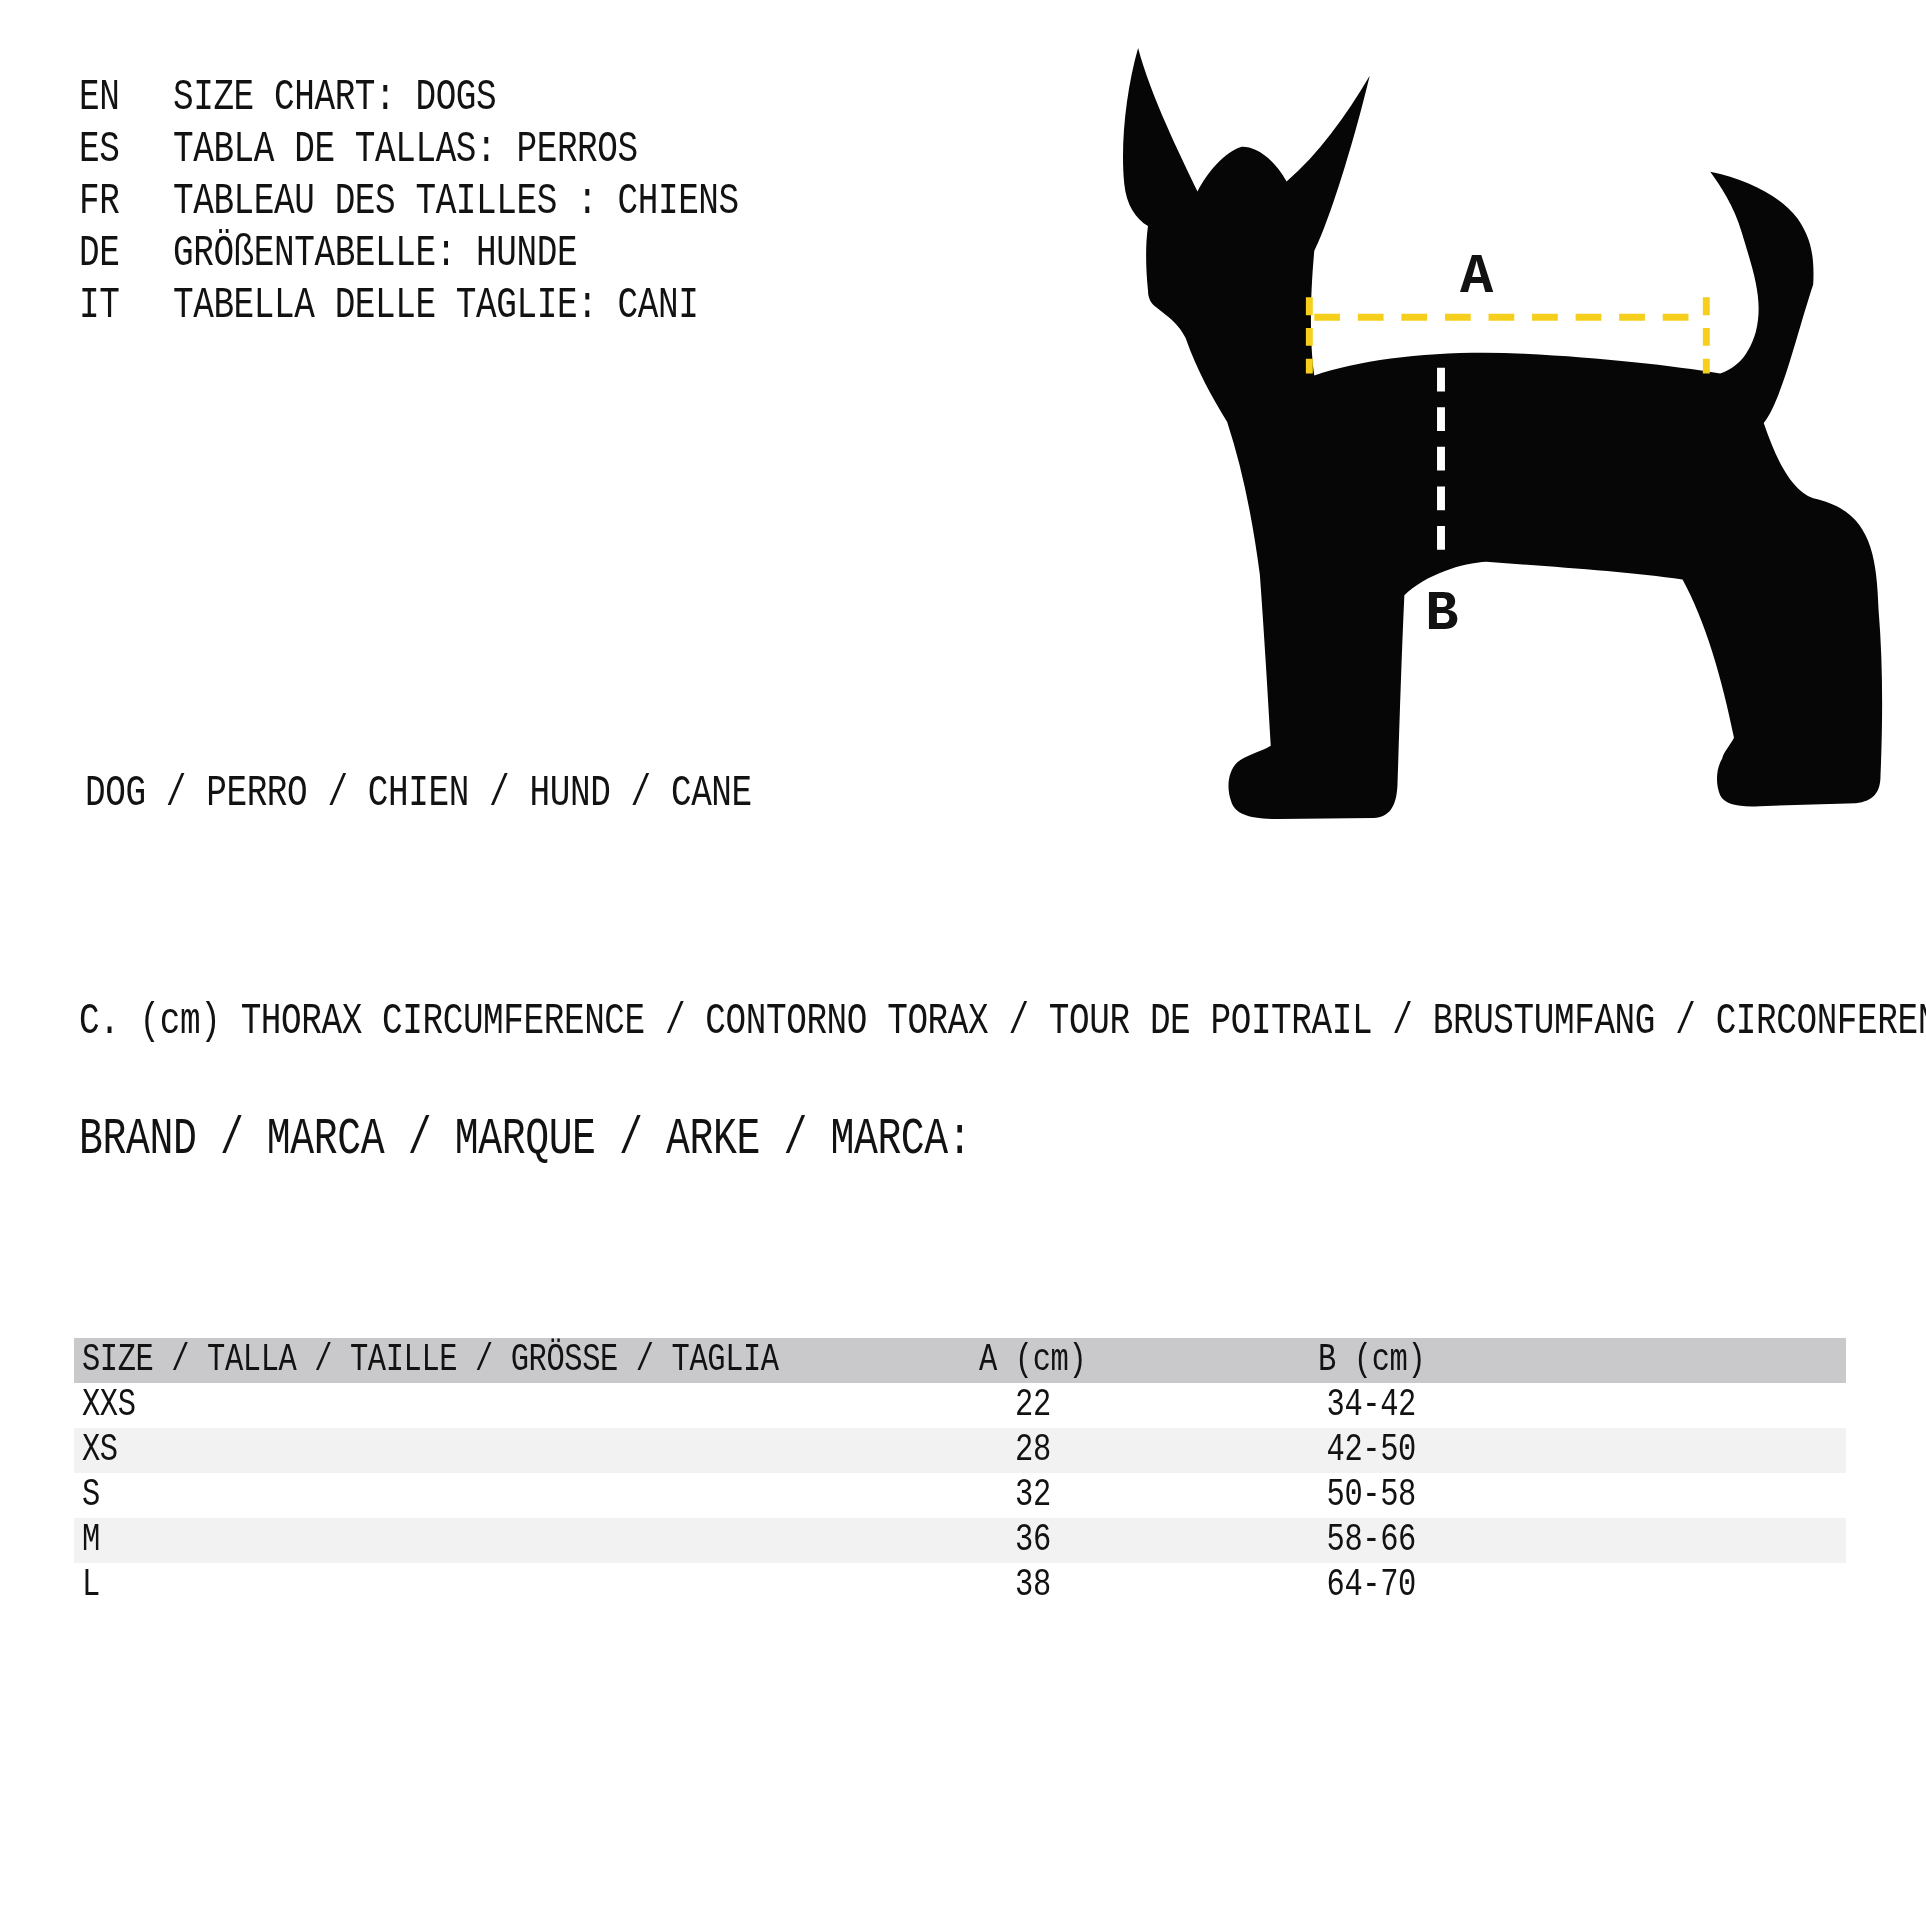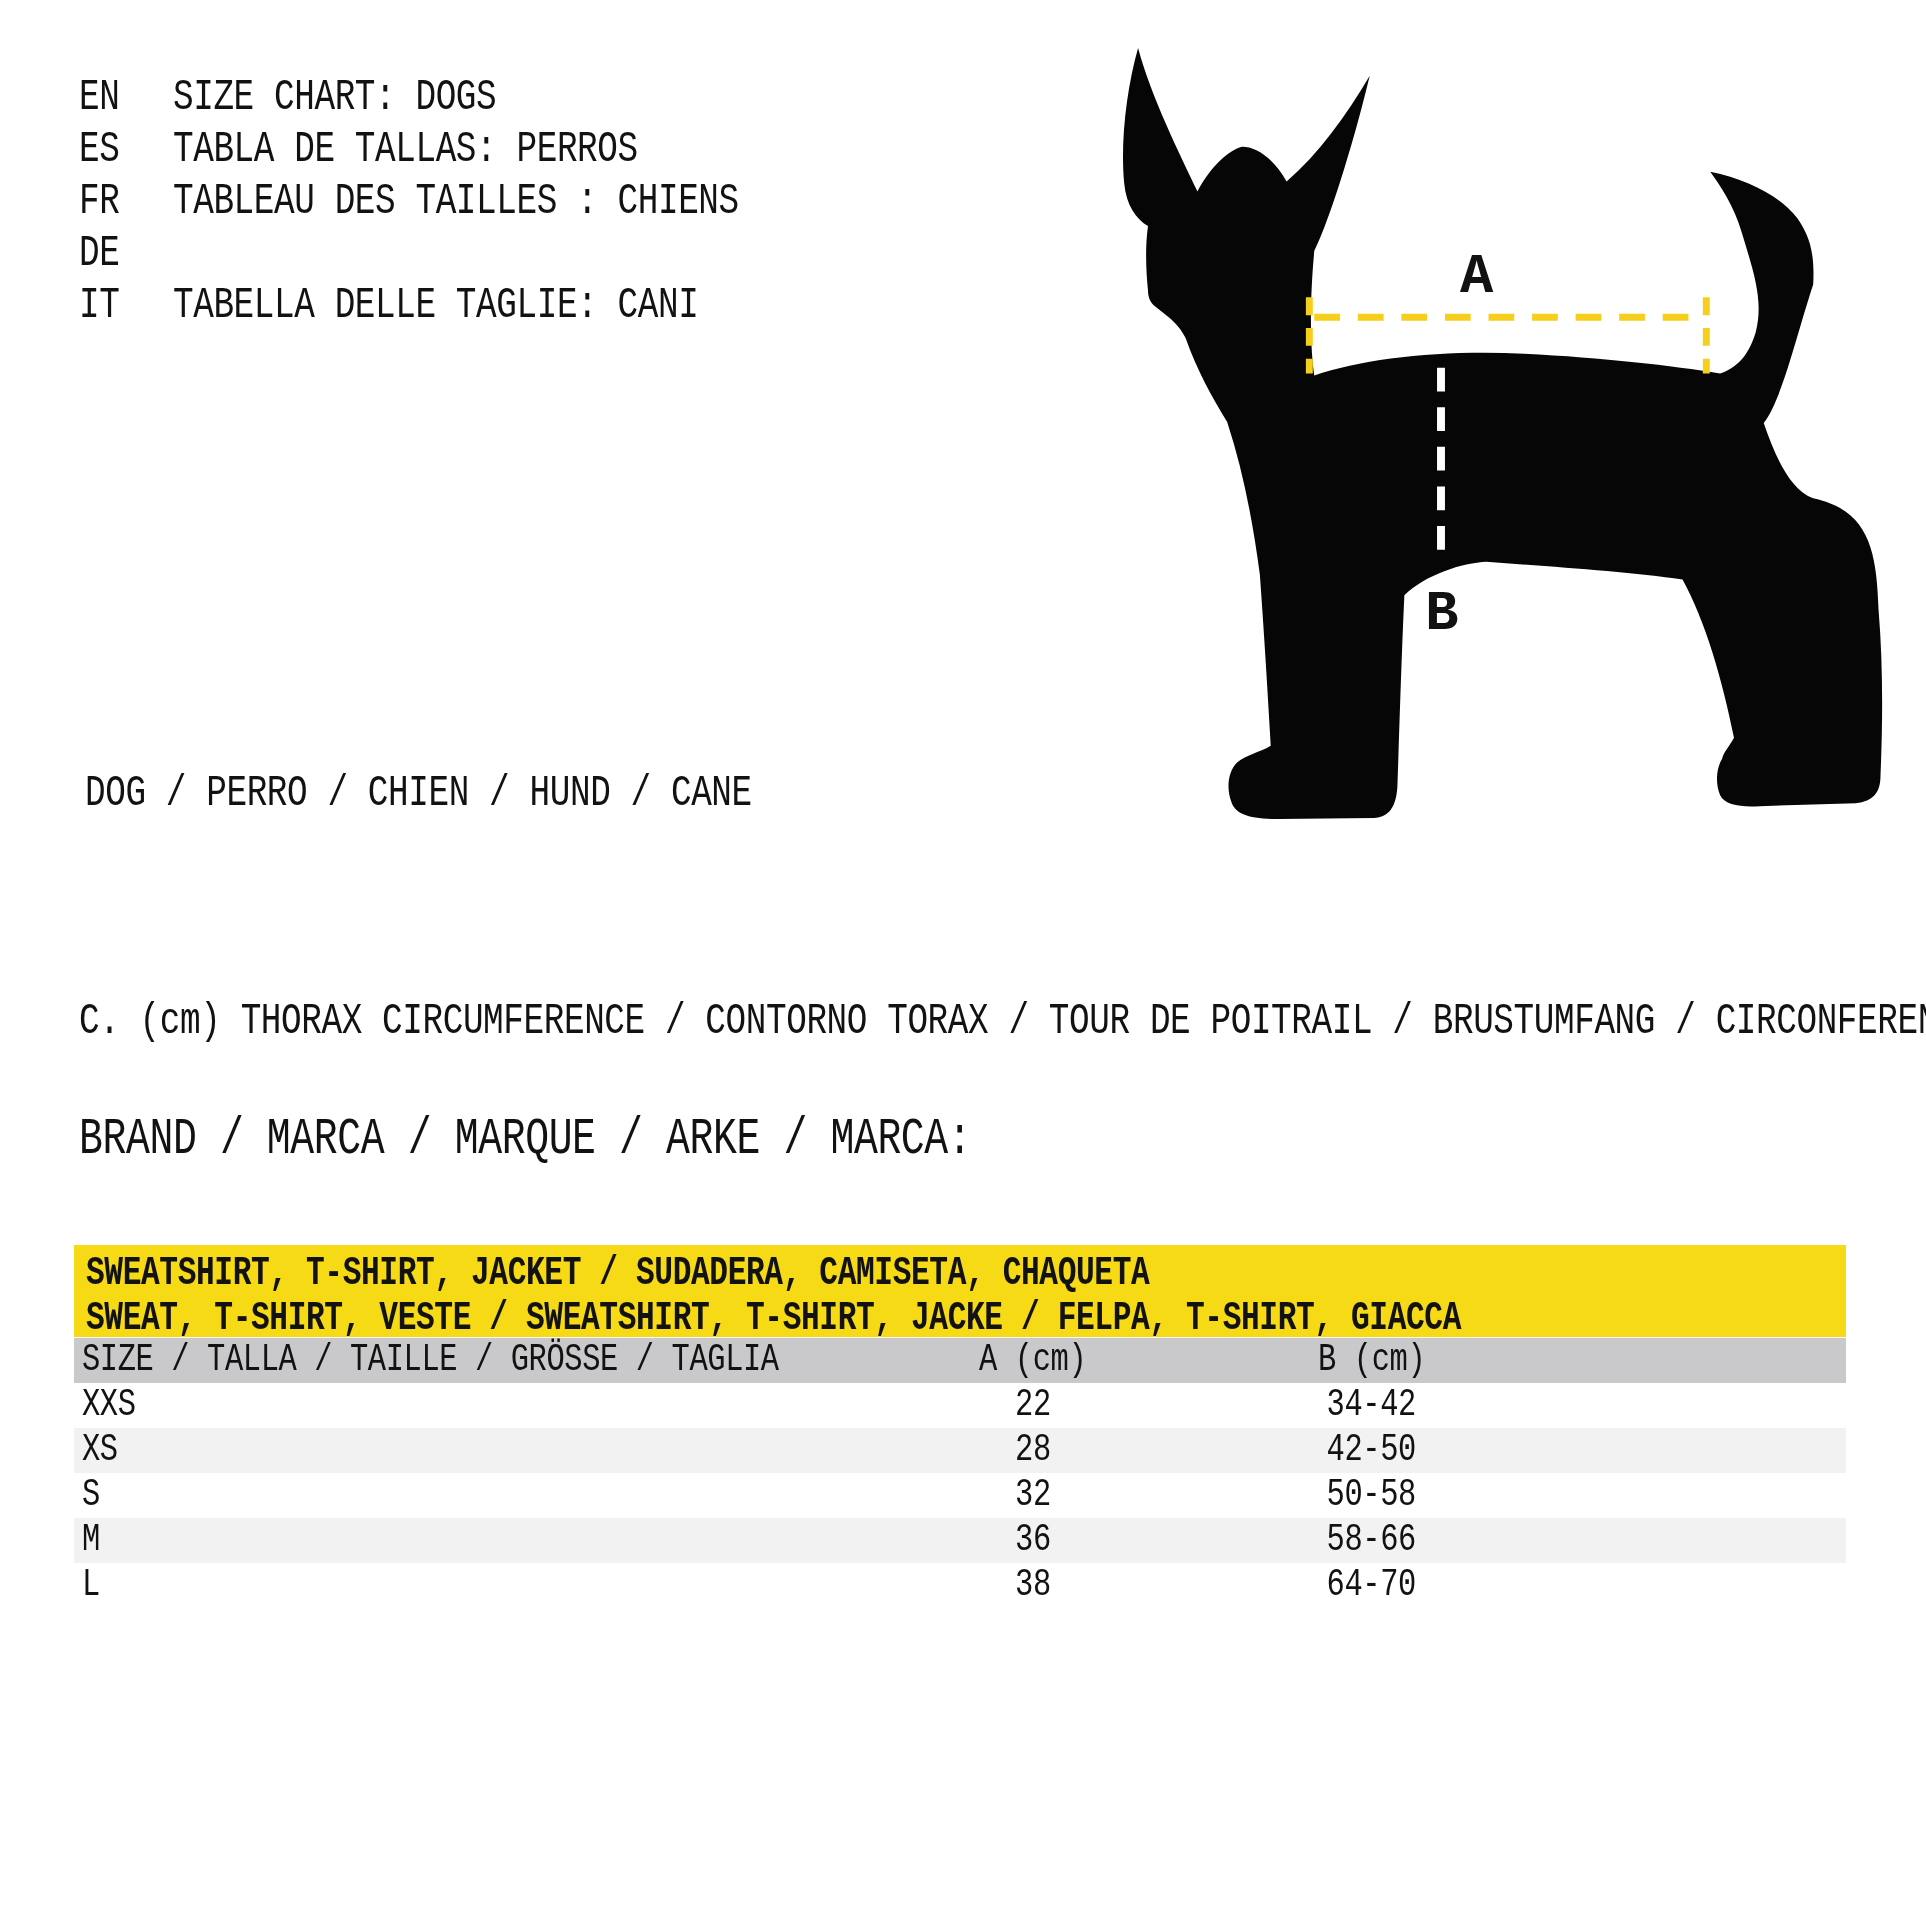--- a/index.html
+++ b/index.html
@@ -50,20 +50,21 @@
       <div class="lang-row">
         <span class="lang-code"><span class="cond">ES</span></span>
         <span class="lang-title"><span class="cond">TABLA DE TALLAS: PERROS</span></span>
       </div>
       <div class="lang-row">
         <span class="lang-code"><span class="cond">FR</span></span>
         <span class="lang-title"><span class="cond">TABLEAU DES TAILLES : CHIENS</span></span>
       </div>
       <div class="lang-row">
         <span class="lang-code"><span class="cond">DE</span></span>
+        <span class="lang-title"><span class="cond">GRÖßENTABELLE: HUNDE</span></span>
       </div>
       <div class="lang-row">
         <span class="lang-code"><span class="cond">IT</span></span>
         <span class="lang-title"><span class="cond">TABELLA DELLE TAGLIE: CANI</span></span>
       </div>
     </div>
 
   <div class="dog-wrap">
     <svg width="881" height="792" viewBox="0 0 890 800">
       <path fill="#060606" d="
@@ -124,28 +125,20 @@
     <span class="cond">DOG / PERRO / CHIEN / HUND / CANE</span>
   </div>
 
   <div class="legend-c">
     <span class="cond">C. (cm) THORAX CIRCUMFERENCE / CONTORNO TORAX / TOUR DE POITRAIL / BRUSTUMFANG / CIRCONFERENZA TORACE</span>
   </div>
   <div class="brand-line">
     <span class="cond">BRAND / MARCA / MARQUE / ARKE / MARCA:</span>
   </div>
 
-  <div class="banner" style="background: rgb(246, 218, 21);">
-    <div class="banner-line">
-      <span class="cond">SWEATSHIRT, T-SHIRT, JACKET / SUDADERA, CAMISETA, CHAQUETA</span>
-    </div>
-    <div class="banner-line">
-      <span class="cond">SWEAT, T-SHIRT, VESTE / SWEATSHIRT, T-SHIRT, JACKE / FELPA, T-SHIRT, GIACCA</span>
-    </div>
-  </div>
 
   <div class="size-table">
     <div class="t-row" id="table-header" style="background: rgb(201, 201, 203);">
       <div class="t-col-size">
         <span class="cond">SIZE / TALLA / TAILLE / GRÖSSE / TAGLIA</span>
       </div>
       <div class="t-col-a">
         <span class="cond-c">A (cm)</span>
       </div>
       <div class="t-col-b">

